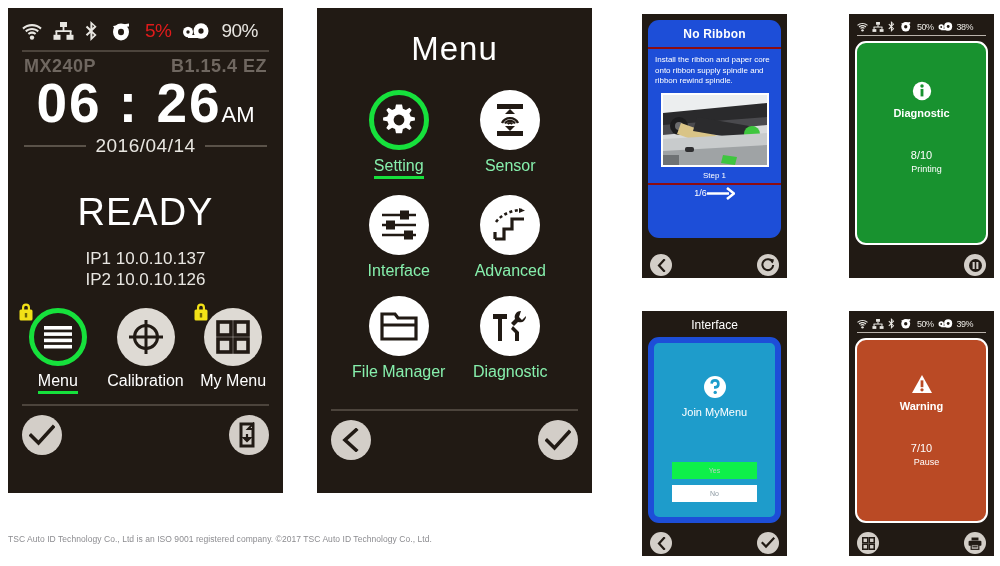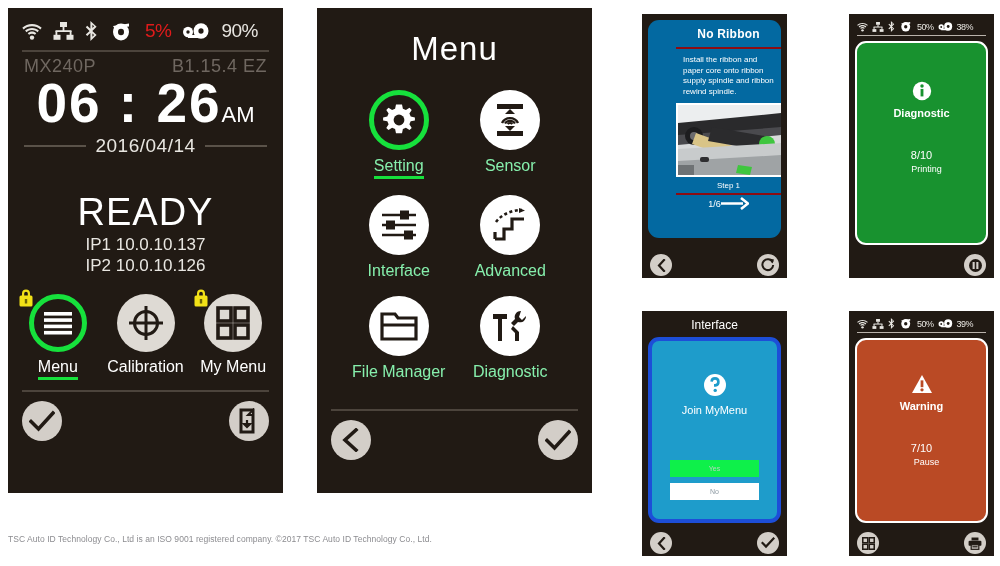--- a/index.html
+++ b/index.html
@@ -31,38 +31,39 @@
   .statusbar.small .sb-txt { font-size: 9px; }
   .sb-red { color: #e01b1b; }
   .hairline { height: 2px; background: #4c443c; margin: 8px 14px 0 14px; }
   .hairline.sm { height: 1px; background: #b9b2ab; margin: 3px 8px 0 8px; }
 
   
   .row-model {
     display: flex; justify-content: space-between;
     color: #6f6760; font-size: 18px; padding: 4px 16px 0 16px;
     letter-spacing: 0.5px;
+    font-weight: bold;
   }
   .clock {
     text-align: center; color: #ffffff;
     font-size: 55px; font-weight: bold; letter-spacing: 2px;
     line-height: 1.05; margin-top: -2px;
   }
   .clock .ampm { font-size: 22px; font-weight: normal; letter-spacing: 0; }
   .dateline {
     display: flex; align-items: center; gap: 9px;
     padding: 0 16px; margin-top: 2px;
   }
   .dateline .bar { flex: 1; height: 2px; background: #5a5249; }
   .dateline .date { color: #e8e6e1; font-size: 19px; letter-spacing: 0.5px; }
   .ready {
     text-align: center; color: #ffffff;
     font-size: 38px; margin-top: 34px; letter-spacing: 1px;
   }
-  .ips { text-align: center; color: #e8e6e1; font-size: 17px; line-height: 1.25; }
+  .ips { text-align: center; color: #e8e6e1; font-size: 17px; margin-top: 14px; line-height: 1.25; }
 
   .iconrow { display: flex; justify-content: space-around; margin-top: 18px; padding: 0 6px; }
   .iconcell { position: relative; width: 90px; text-align: center; }
   .disc {
     width: 58px; height: 58px; border-radius: 50%;
     background: #dedad4; margin: 0 auto;
     display: flex; align-items: center; justify-content: center;
     position: relative;
   }
   .disc.hollow { background: transparent; border: 5px solid #16e13c; }
@@ -90,40 +91,40 @@
     display: flex; align-items: center; justify-content: center;
   }
   .mdisc.hollow { background: transparent; border: 5px solid #16e13c; }
   .mlabel { color: #86efac; font-size: 16px; margin-top: 7px; display: inline-block; }
   .mlabel.sel { border-bottom: 3px solid #16e13c; padding-bottom: 1px; }
 
   
   .card {
     position: absolute; border-radius: 11px; overflow: hidden;
   }
-  .card-red { background: #0369a1; padding-left: 28px; }
+  .card-red { background: #1d4ed8; }
   .rb-title {
     text-align: center; color: #ffffff; font-size: 12px; font-weight: bold;
     padding: 7px 0 6px 0; letter-spacing: 0.2px;
   }
   .rb-div { height: 2px; background: #8d0c12; }
   .rb-body { color: #ffffff; font-size: 8px; line-height: 1.32; padding: 6px 7px 4px 7px; }
   .rb-photo {
     width: 108px; height: 74px; margin: 2px auto 0 auto;
     border: 2px solid #ffffff; position: relative; overflow: hidden;
     background: #cfd2d4;
   }
   .rb-step { text-align: center; color: #ffffff; font-size: 8px; padding: 4px 0 3px 0; }
   .rb-foot { display: flex; align-items: center; justify-content: center; padding: 2px 10px 7px 10px; }
   .rb-page { color: #ffffff; font-size: 9px; }
   .arrowr { color: #ffffff; font-size: 18px; line-height: 1; font-weight: bold; }
 
   
   .if-title { text-align: center; color: #ffffff; font-size: 12px; padding-top: 7px; }
-  .card-blue { background: #1e9ccb; border: 4px solid #1d4ed8; }
+  .card-blue { background: #1e9ccb; border: 6px solid #1d4ed8; }
   .jm-label { text-align: center; color: #ffffff; font-size: 11px; margin-top: 3px; }
   .jm-btn {
     height: 17px; margin: 0 18px; display: flex; align-items: center; justify-content: center;
     font-size: 7px; color: #b8d3c0;
   }
   .jm-yes { background: #0ef04a; margin-top: 44px; }
   .jm-no { background: #ffffff; margin-top: 6px; color: #8d9aa3; }
 
   
   .card-green { background: #18922f; border: 2px solid #ffffff; }

